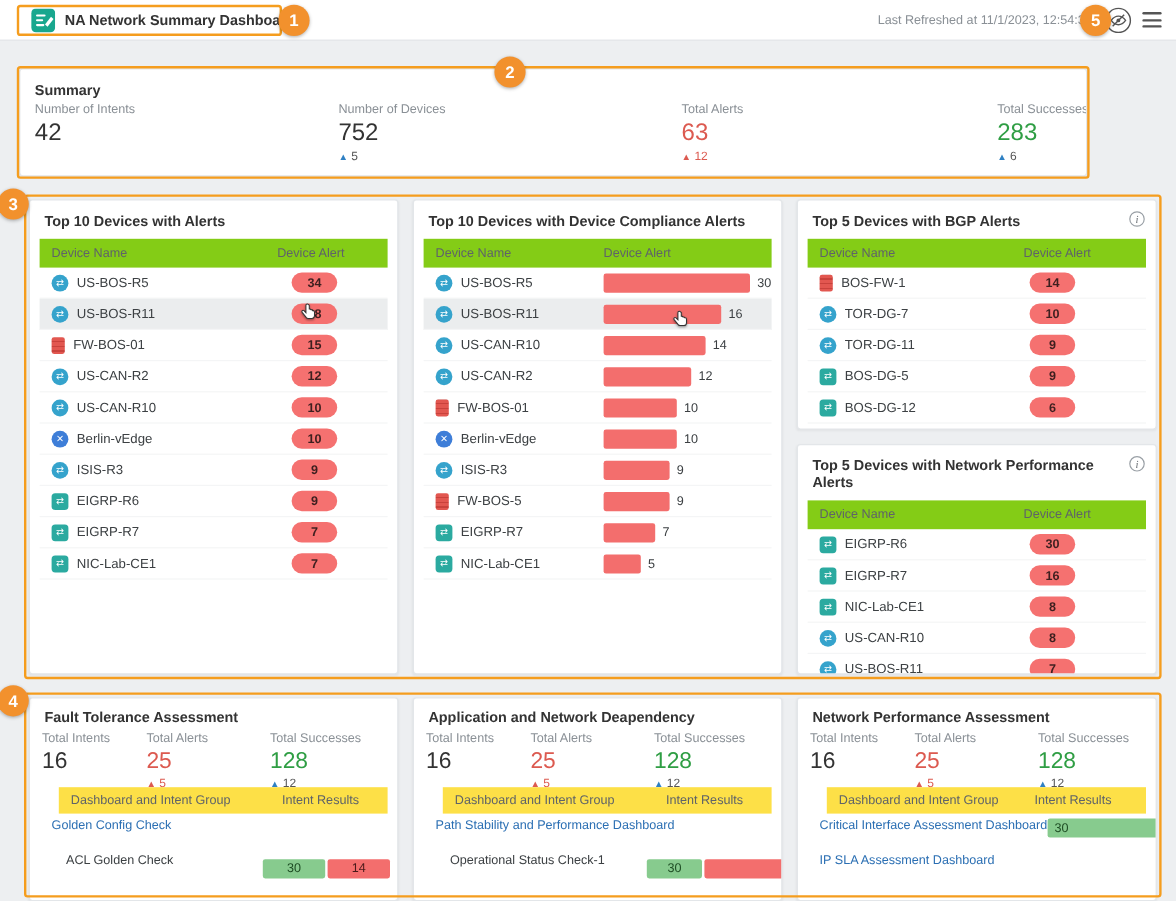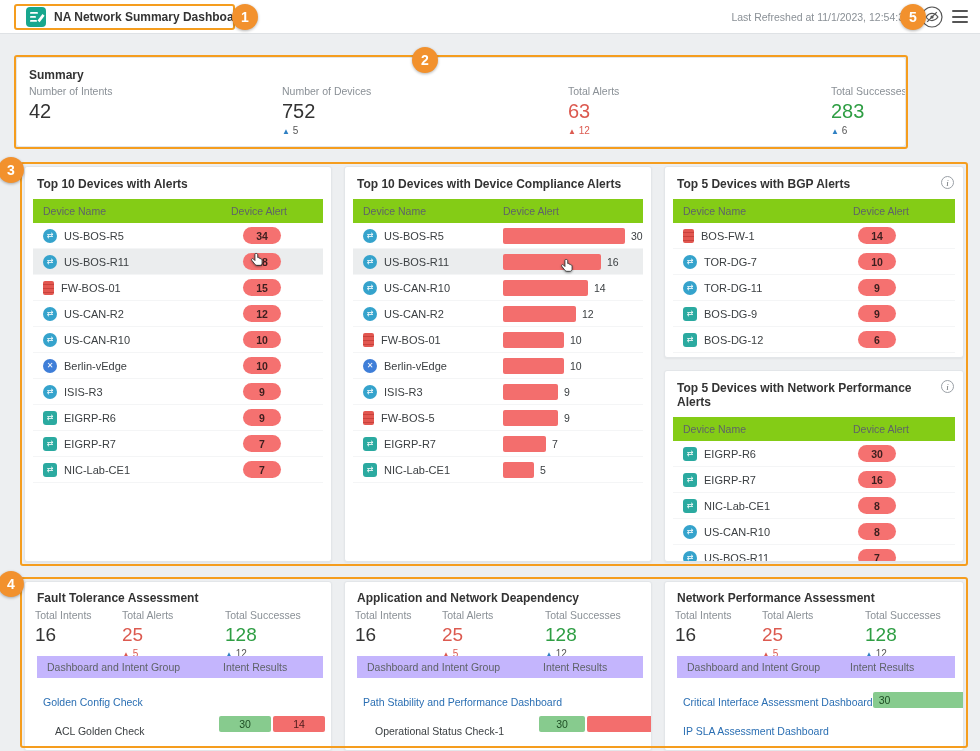--- a/index.html
+++ b/index.html
@@ -67,26 +67,26 @@
   #devpanel1 .col-name { width:150px; }
   #devpanel2 .col-name, #devpanel3 .col-name { width:180px; }
   #devpanel2 .badge, #devpanel3 .badge { margin-left:5px; }
   .barwrap { display:flex; align-items:center; gap:6px; width:100%; }
   .alert-bar { height:16px; background:#F36E6D; border-radius:2px; display:inline-block; flex:none; }
   .bar-label { font-size:10.5px; color:#3C4043; }
   
   .assess-title { position:absolute; left:12px; top:9px; white-space:nowrap; }
   .assess-metrics { position:absolute; left:0; top:27px; width:100%; height:48px; }
   .ametric { position:absolute; top:0; }
-  .assess-head { position:absolute; left:12px; right:8px; top:74px; height:22px; background:#c4b5fd;
+  .assess-head { position:absolute; left:24px; right:8px; top:74px; height:22px; background:#fde047;
                  font-size:10.5px; color:#5F6368; line-height:22px; }
   .ah-left { padding-left:10px; }
   .ah-right { position:absolute; top:0; }
   .assess-row { position:absolute; left:8px; right:8px; height:26px; font-size:10.5px;
-                display:flex; align-items:flex-end; }
+                display:flex; align-items:flex-start; }
   .assess-row .rowlabel { padding-left:10px; white-space:nowrap; }
   .intent-link { color:#2B6FB3; cursor:pointer; }
   .intent-plain { color:#3C4043; }
   .indent { padding-left:22px !important; }
   .result-bars { display:flex; gap:2px; align-items:center; }
   .result-bars.abs { position:absolute; top:5px; }
   .result-bars.flow { margin-left:auto; }
   .rbar { height:16px; line-height:16px; border-radius:2px; font-size:10.5px; text-align:center;
           display:inline-block; flex:none; }
   .rbar-green { background:#87CB8E; color:#1E4D24; }
@@ -425,21 +425,21 @@
           <span class="dev-icon icon-router">⇄</span>
           <span class="dev-name">TOR-DG-11</span>
         </div>
         <div class="col-alert">
           <span class="badge">9</span>
         </div>
       </div>
       <div class="dev-row">
         <div class="col-name">
           <span class="dev-icon icon-switch">⇄</span>
-          <span class="dev-name">BOS-DG-9</span>
+          <span class="dev-name">BOS-DG-5</span>
         </div>
         <div class="col-alert">
           <span class="badge">9</span>
         </div>
       </div>
       <div class="dev-row">
         <div class="col-name">
           <span class="dev-icon icon-switch">⇄</span>
           <span class="dev-name">BOS-DG-12</span>
         </div>

